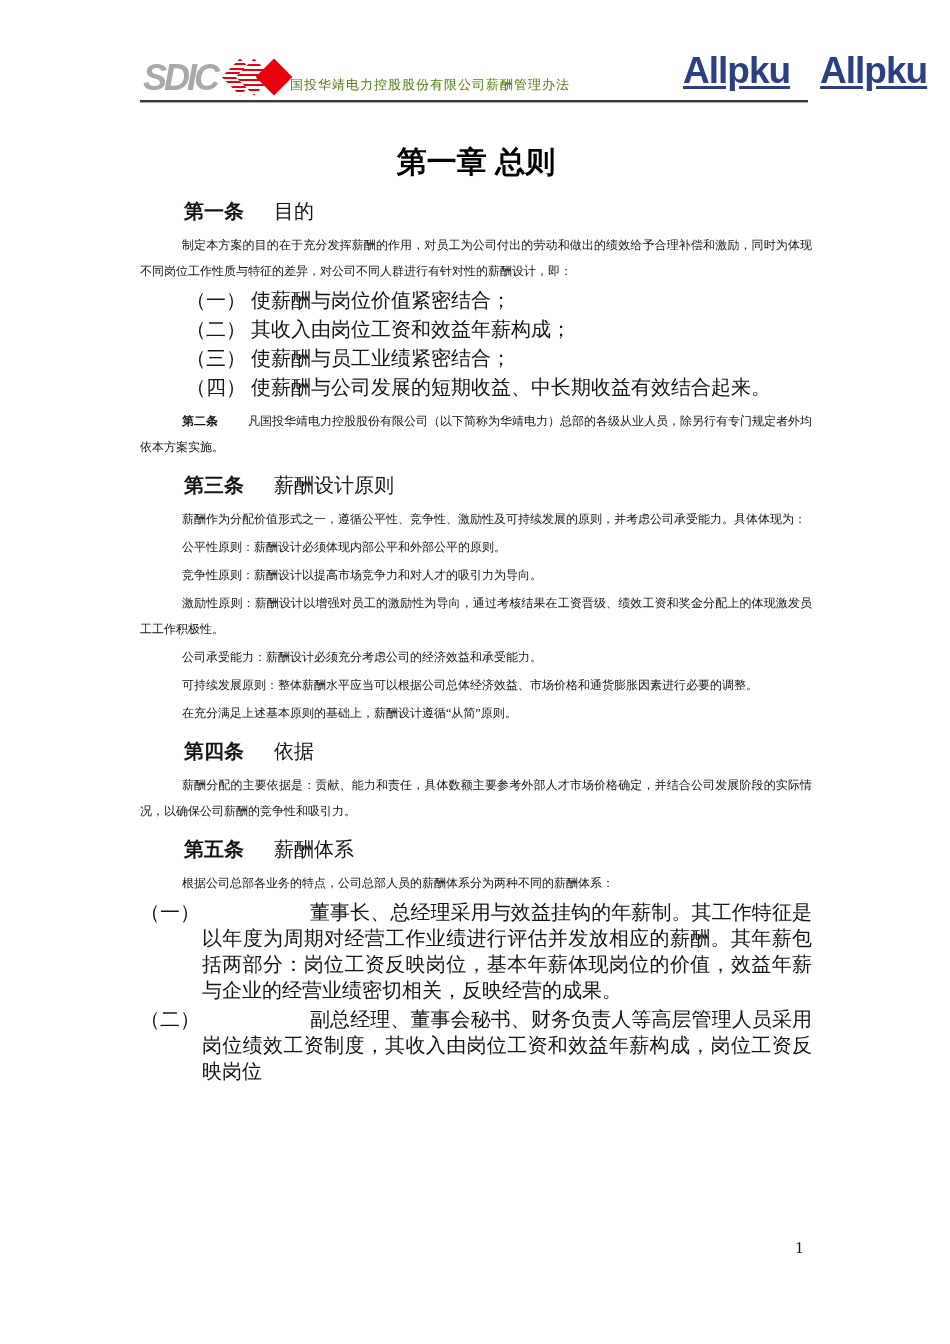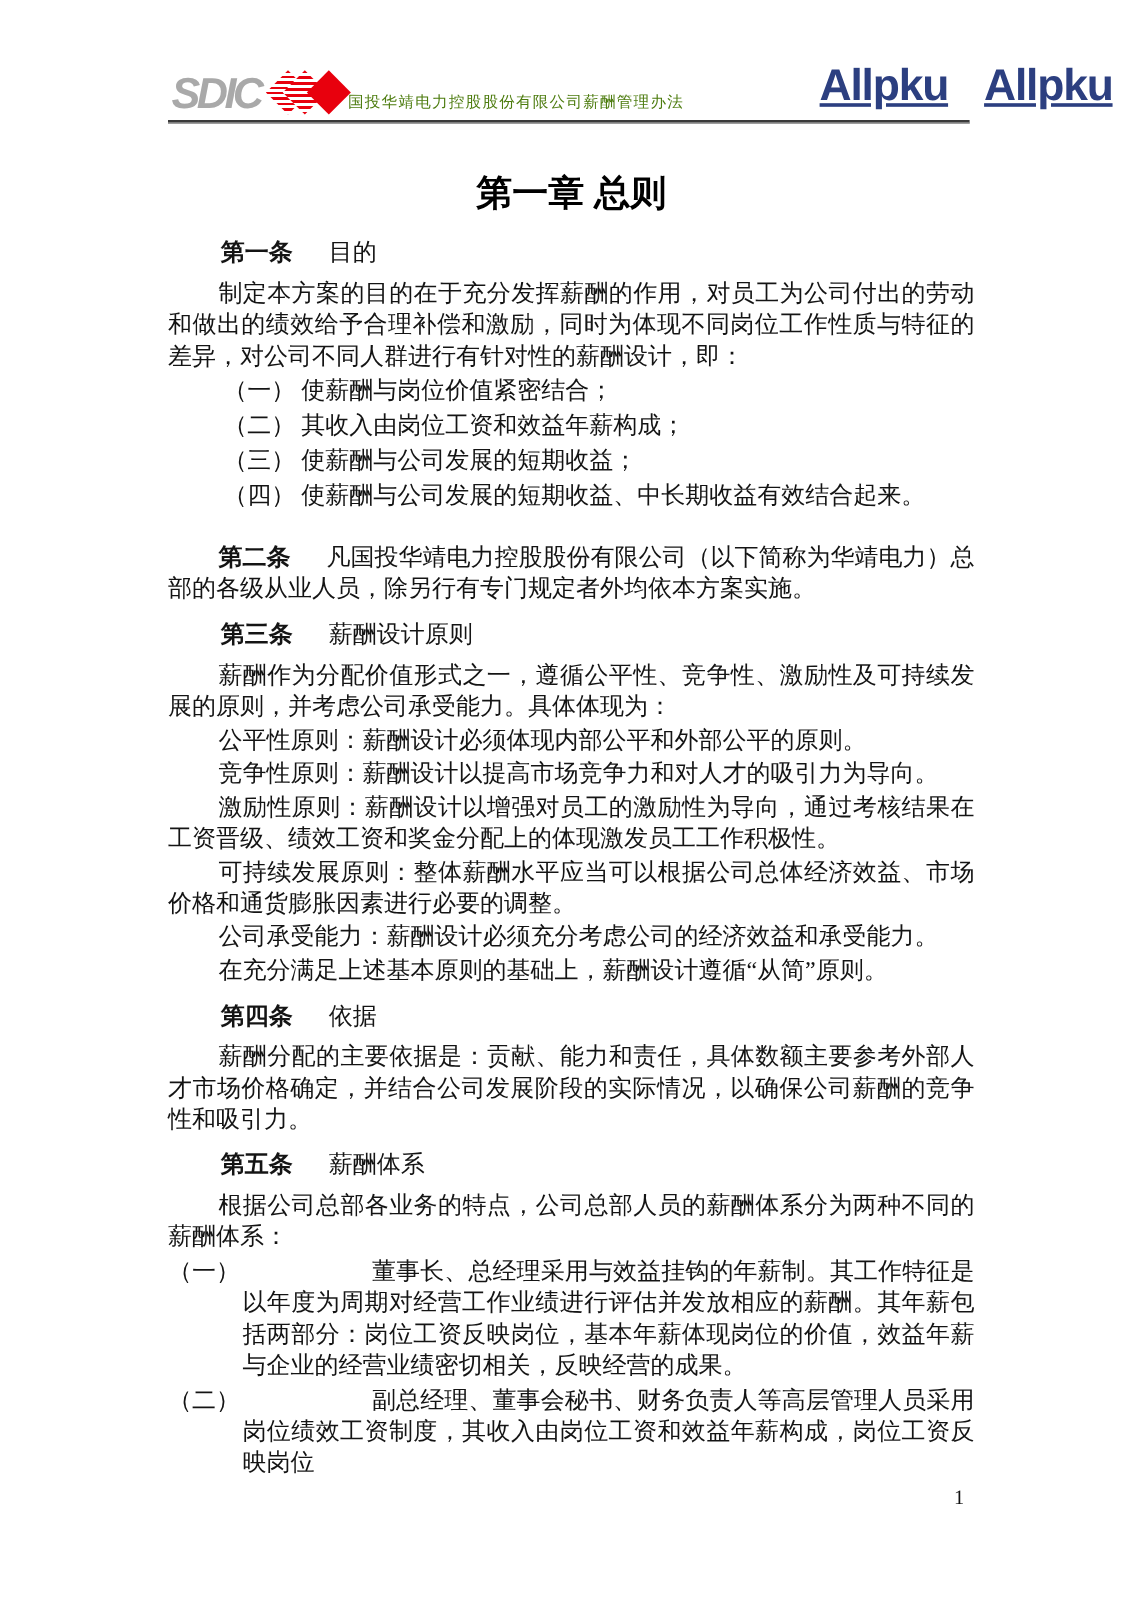--- a/index.html
+++ b/index.html
@@ -67,21 +67,21 @@
     margin: 6px 0 16px 0;
   }
   .art-heading {
     margin: 12px 0 8px 0;
     font-size: 20px; line-height: 26px;
     text-indent: 44px; white-space: nowrap;
   }
   .art-num { font-weight: bold; }
   .gap { display: inline-block; width: 30px; }
   p.body {
-    font-size: 20px; line-height: 26px;
+    font-size: 12px; line-height: 26px;
     margin: 2px 0; text-indent: 42px;
     text-align: justify;
   }
   p.item1 {
     font-size: 20px; line-height: 26px;
     margin: 3px 0; text-indent: 46px;
     text-align: justify;
   }
   .wide-item {
     position: relative;
@@ -125,36 +125,36 @@
   <div class="main">
 
     <div class="chapter-title">第一章 总则</div>
 
     <p class="art-heading">
       <span class="art-num">第一条</span><span class="gap"></span><span>目的</span>
     </p>
     <p class="body">制定本方案的目的在于充分发挥薪酬的作用，对员工为公司付出的劳动和做出的绩效给予合理补偿和激励，同时为体现不同岗位工作性质与特征的差异，对公司不同人群进行有针对性的薪酬设计，即：</p>
     <p class="item1">（一） 使薪酬与岗位价值紧密结合；</p>
     <p class="item1">（二） 其收入由岗位工资和效益年薪构成；</p>
-    <p class="item1">（三） 使薪酬与公司发展的短期收益；</p>
+    <p class="item1">（三） 使薪酬与员工业绩紧密结合；</p>
     <p class="item1">（四） 使薪酬与公司发展的短期收益、中长期收益有效结合起来。</p>
 
-    <p class="body" style="margin-top:26px;">
+    <p class="body" style="margin-top:8px;">
       <span class="art-num">第二条</span><span class="gap"></span><span>凡国投华靖电力控股股份有限公司（以下简称为华靖电力）总部的各级从业人员，除另行有专门规定者外均依本方案实施。</span>
     </p>
 
     <p class="art-heading">
       <span class="art-num">第三条</span><span class="gap"></span><span>薪酬设计原则</span>
     </p>
     <p class="body">薪酬作为分配价值形式之一，遵循公平性、竞争性、激励性及可持续发展的原则，并考虑公司承受能力。具体体现为：</p>
     <p class="body">公平性原则：薪酬设计必须体现内部公平和外部公平的原则。</p>
     <p class="body">竞争性原则：薪酬设计以提高市场竞争力和对人才的吸引力为导向。</p>
     <p class="body">激励性原则：薪酬设计以增强对员工的激励性为导向，通过考核结果在工资晋级、绩效工资和奖金分配上的体现激发员工工作积极性。</p>
+    <p class="body">公司承受能力：薪酬设计必须充分考虑公司的经济效益和承受能力。</p>
     <p class="body">可持续发展原则：整体薪酬水平应当可以根据公司总体经济效益、市场价格和通货膨胀因素进行必要的调整。</p>
-    <p class="body">公司承受能力：薪酬设计必须充分考虑公司的经济效益和承受能力。</p>
     <p class="body">在充分满足上述基本原则的基础上，薪酬设计遵循“从简”原则。</p>
 
     <p class="art-heading">
       <span class="art-num">第四条</span><span class="gap"></span><span>依据</span>
     </p>
     <p class="body">薪酬分配的主要依据是：贡献、能力和责任，具体数额主要参考外部人才市场价格确定，并结合公司发展阶段的实际情况，以确保公司薪酬的竞争性和吸引力。</p>
 
     <p class="art-heading">
       <span class="art-num">第五条</span><span class="gap"></span><span>薪酬体系</span>
     </p>

